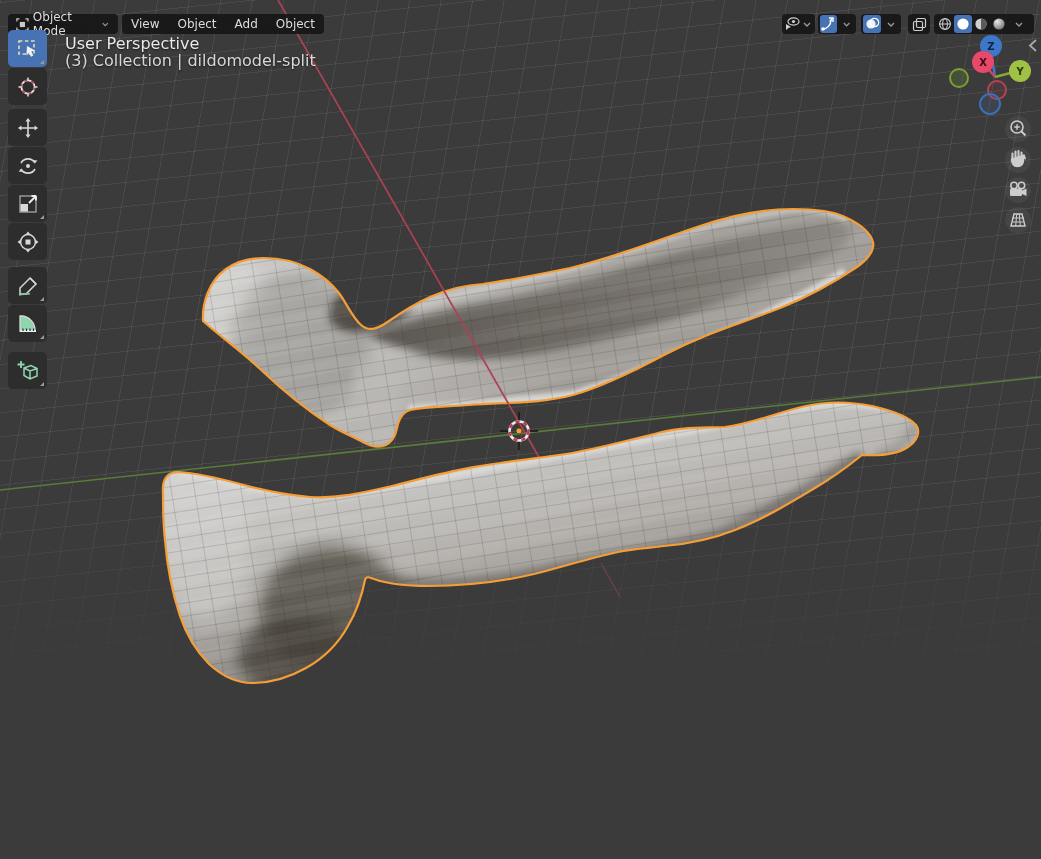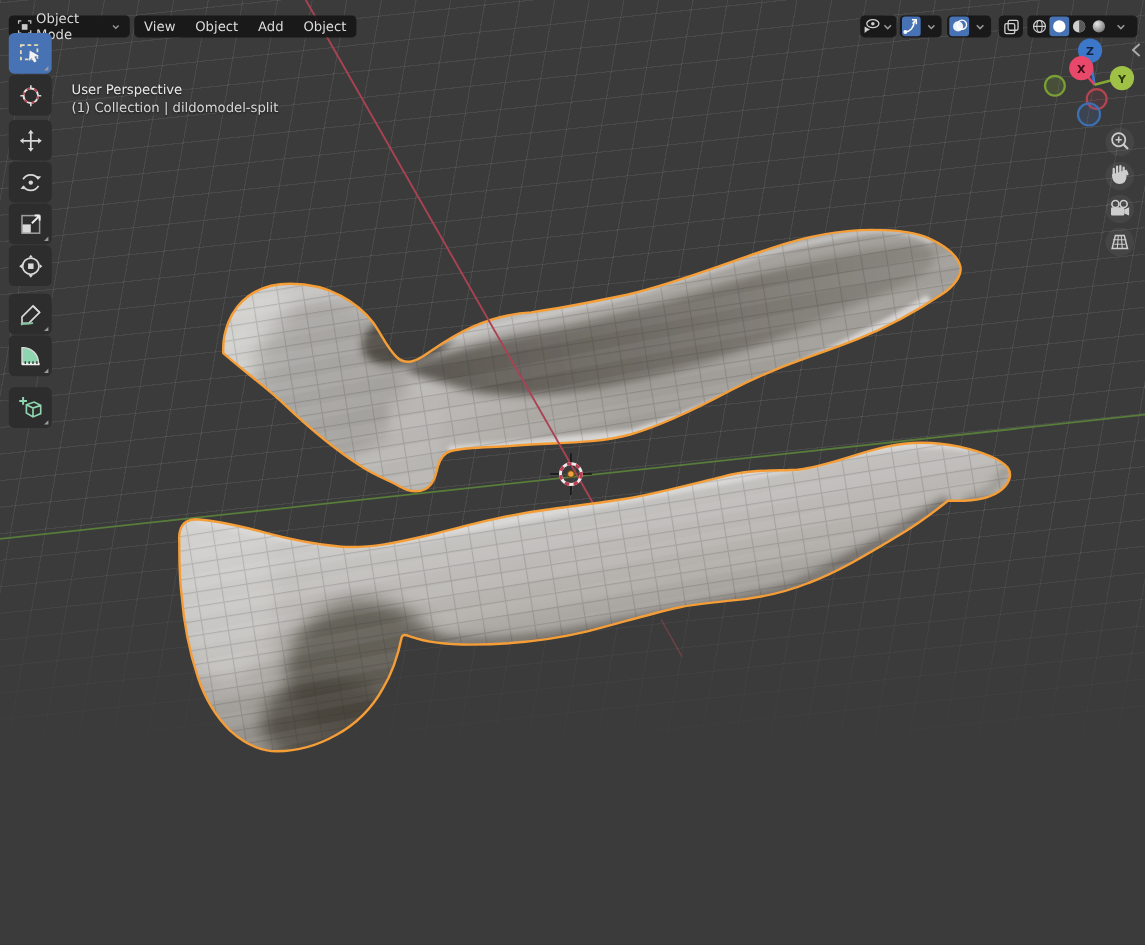--- a/index.html
+++ b/index.html
@@ -26,21 +26,21 @@
     background:rgba(23,23,23,0.92);display:flex;align-items:center;
     color:#dcdcdc;font-size:12px;
   }
   .pill .mi{padding:0 9px;line-height:20px;cursor:default;white-space:nowrap;}
   .chev{width:10px;height:8px;margin:0 4px;}
   .tglsq{width:18px;height:18px;border-radius:3px;margin:1px;display:flex;align-items:center;justify-content:center;}
   .tglsq.on{background:#4772b3;}
   .shbtn{width:18px;height:18px;border-radius:3px;margin:1px 0;display:flex;align-items:center;justify-content:center;}
   .shbtn.on{background:#4772b3;}
   
-  .ovl{position:absolute;left:65px;color:#e9e9e9;font-size:12px;text-shadow:0 1px 2px rgba(0,0,0,.65);margin-top:40px;}
+  .ovl{position:absolute;left:65px;color:#e9e9e9;font-size:16px;text-shadow:0 1px 2px rgba(0,0,0,.65);}
   .ovl.l1{top:34px;}
   .ovl.l2{top:51px;color:#d8d8d8;}
   
   .toolbar{position:absolute;left:8px;top:30px;display:flex;flex-direction:column;}
   .tool{
     width:39px;height:37px;border-radius:5px;background:#2d2d2d;
     display:flex;align-items:center;justify-content:center;position:relative;margin-bottom:1px;
   }
   .tool.active{background:#4772b3;}
   .tool .corner{position:absolute;right:3px;bottom:3px;width:0;height:0;
@@ -254,21 +254,21 @@
           </defs>
         <circle cx="7" cy="7" r="5.6" fill="url(#rsh)"></circle>
       </svg>
     </span>
     <svg class="chev" viewBox="0 0 10 8" style="margin-left:6px">
       <polyline points="2,3 5,6 8,3" fill="none" stroke="#9a9a9a" stroke-width="1.4"></polyline>
     </svg>
   </div>
 
   <div class="ovl l1">User Perspective</div>
-  <div class="ovl l2">(1) Collection | dildomodel-split</div>
+  <div class="ovl l2">(3) Collection | dildomodel-split</div>
 
   <div class="toolbar">
     <div class="tool active">
       <svg width="24" height="24" viewBox="0 0 24 24">
         <rect x="3" y="4" width="15" height="13" fill="none" stroke="#e8ddb4" stroke-width="1.6" stroke-dasharray="3.4 2.6"></rect>
         <path d="M11 9 L19 13.5 L15.3 14.6 L17.3 18.6 L15 19.8 L13 15.8 L10.4 18.4 Z" fill="#f2f2f2"></path>
       </svg>
       <span class="corner"></span>
     </div>
     <div class="tool">

